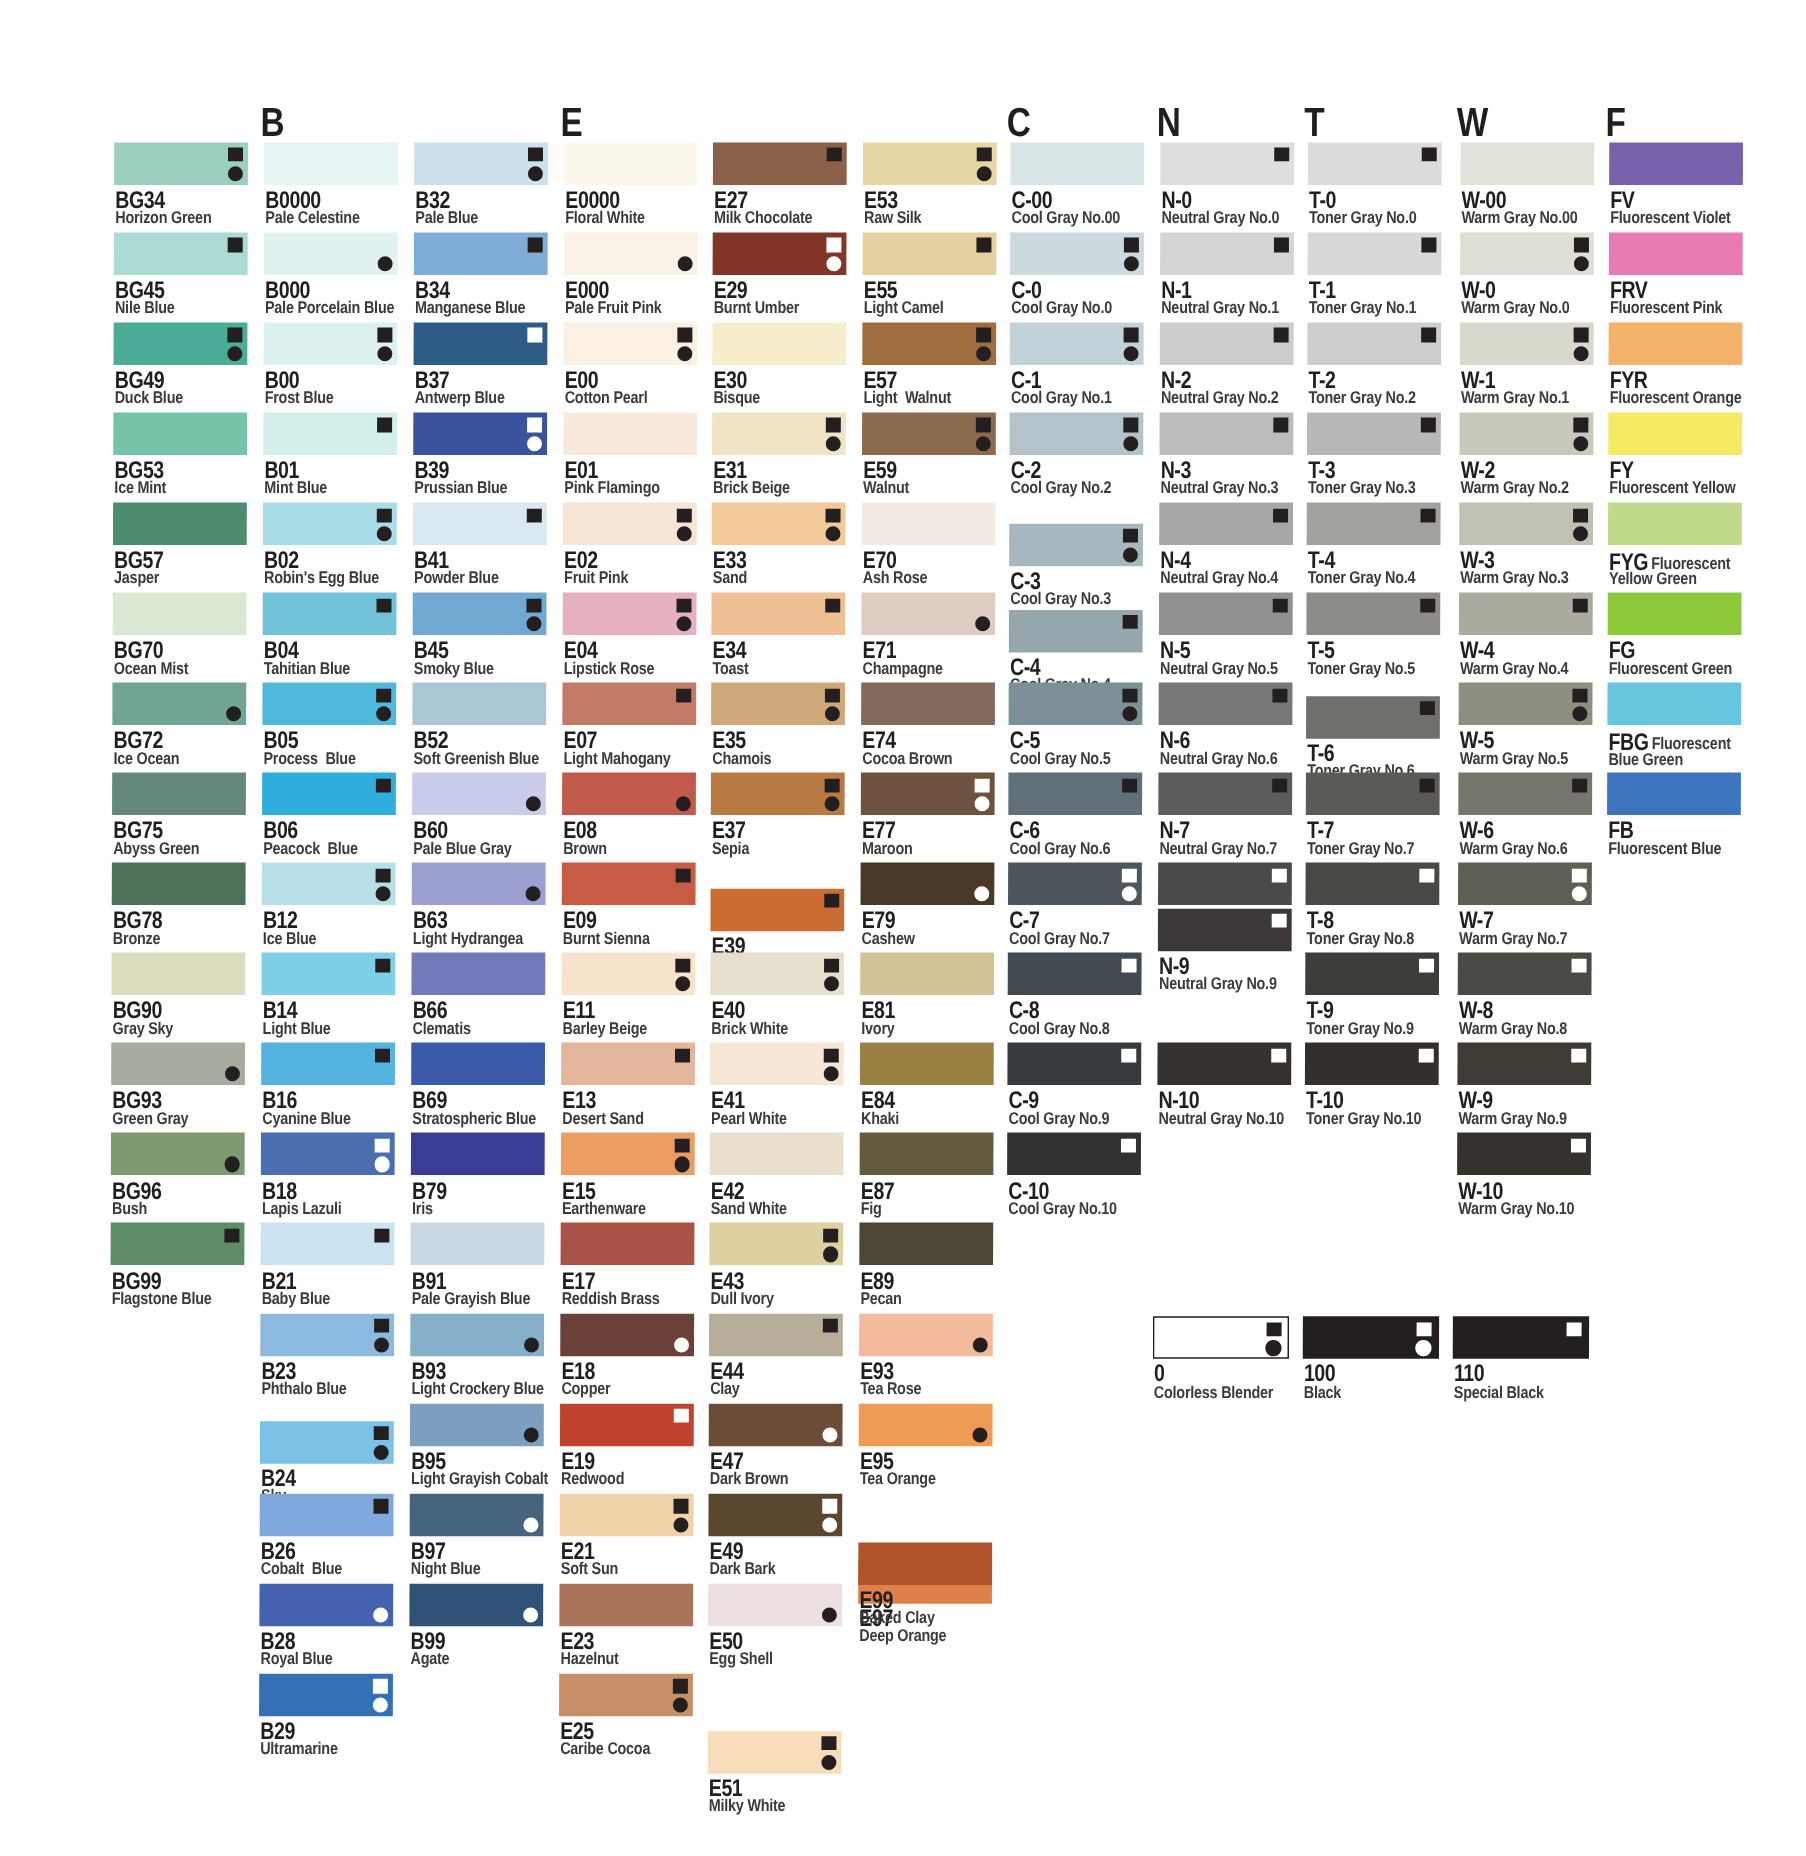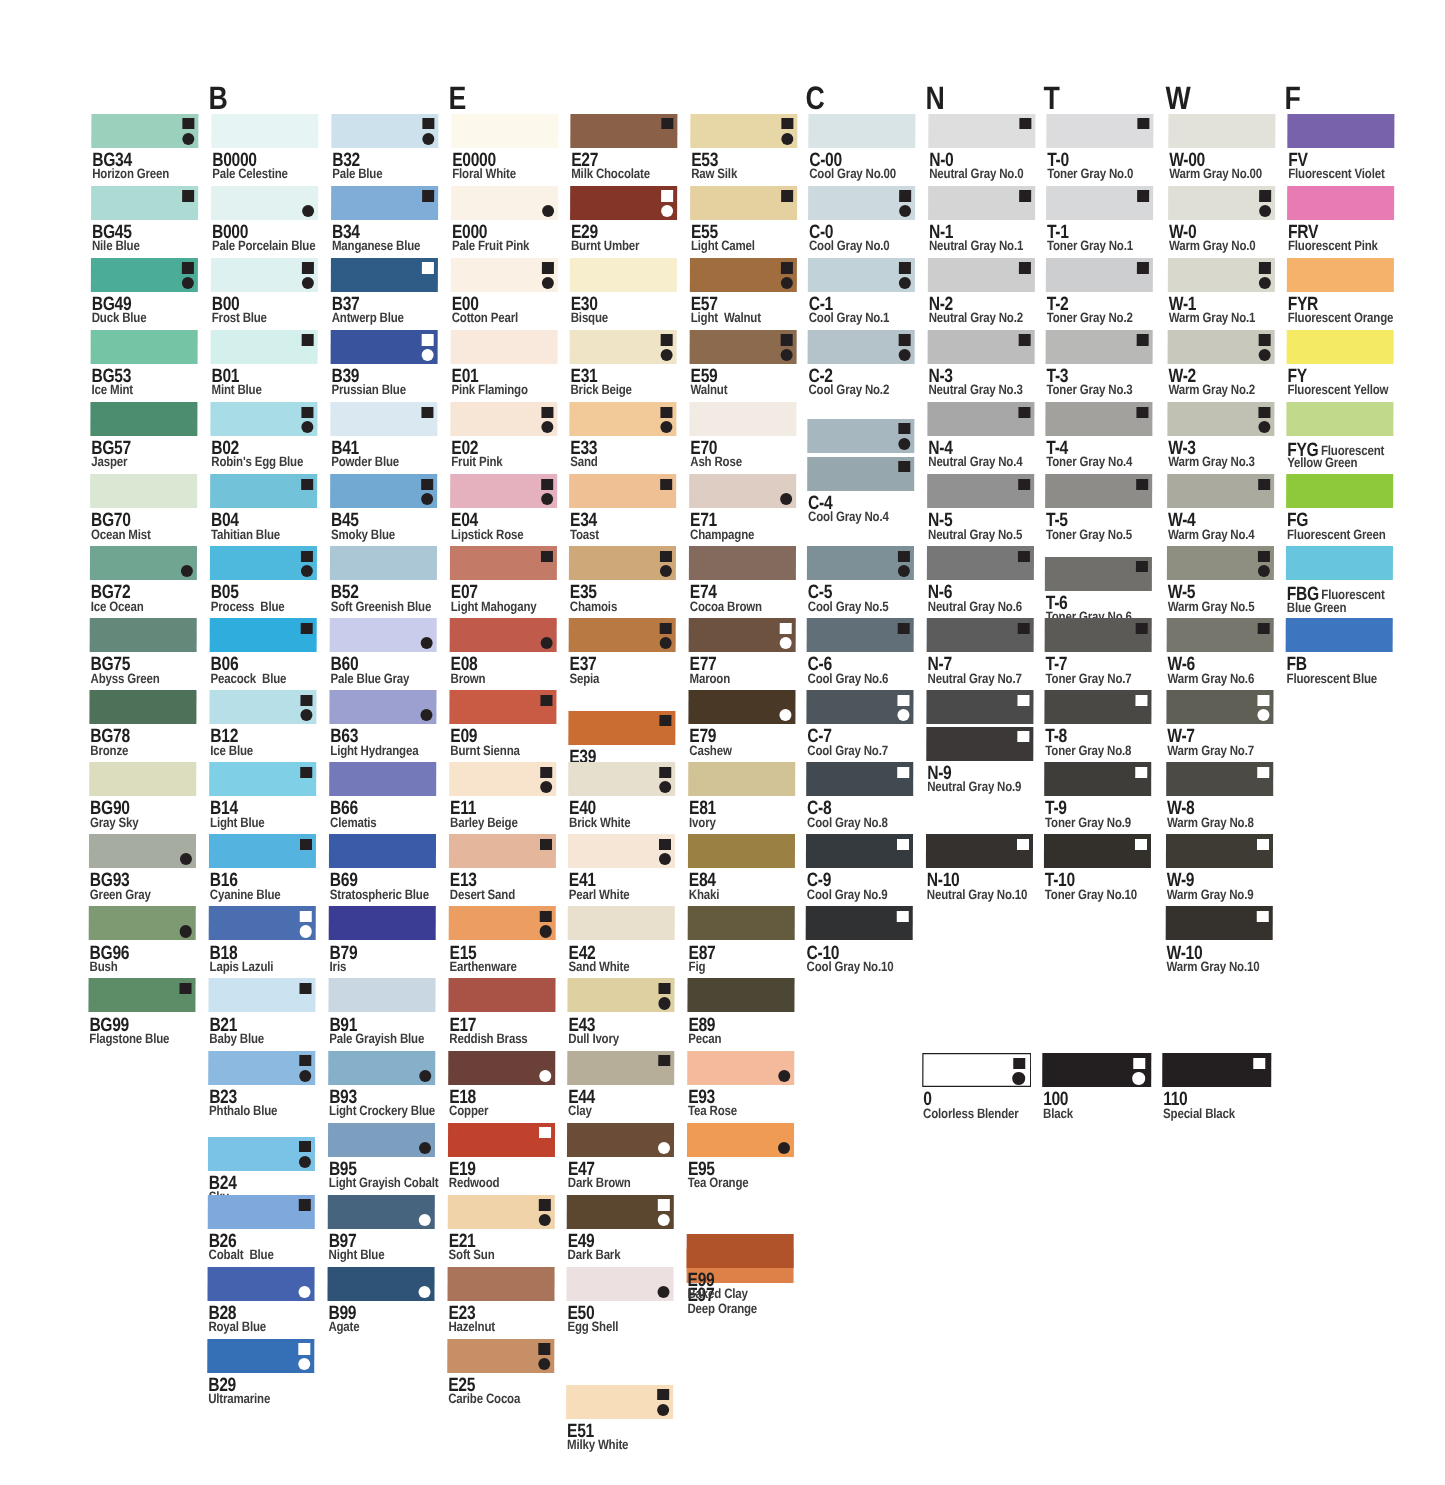--- a/index.html
+++ b/index.html
@@ -771,21 +771,21 @@
 <div class="nm">Cool Gray No.2</div>
 </div>
 <div class="sw" style="top:305px">
 <div class="chip" style="background:#a6b7c0">
           <div class="mk mk-sq k"></div>
           <div class="mk mk-ci k"></div>
         </div>
 <div class="code">C-3</div>
 <div class="nm">Cool Gray No.3</div>
 </div>
-<div class="sw" style="top:343px">
+<div class="sw" style="top:374px">
 <div class="chip" style="background:#97a7ae">
           <div class="mk mk-sq k"></div>
         </div>
 <div class="code">C-4</div>
 <div class="nm">Cool Gray No.4</div>
 </div>
 <div class="sw" style="top:432.42px">
 <div class="chip" style="background:#7d8f97">
           <div class="mk mk-sq k"></div>
           <div class="mk mk-ci k"></div>

